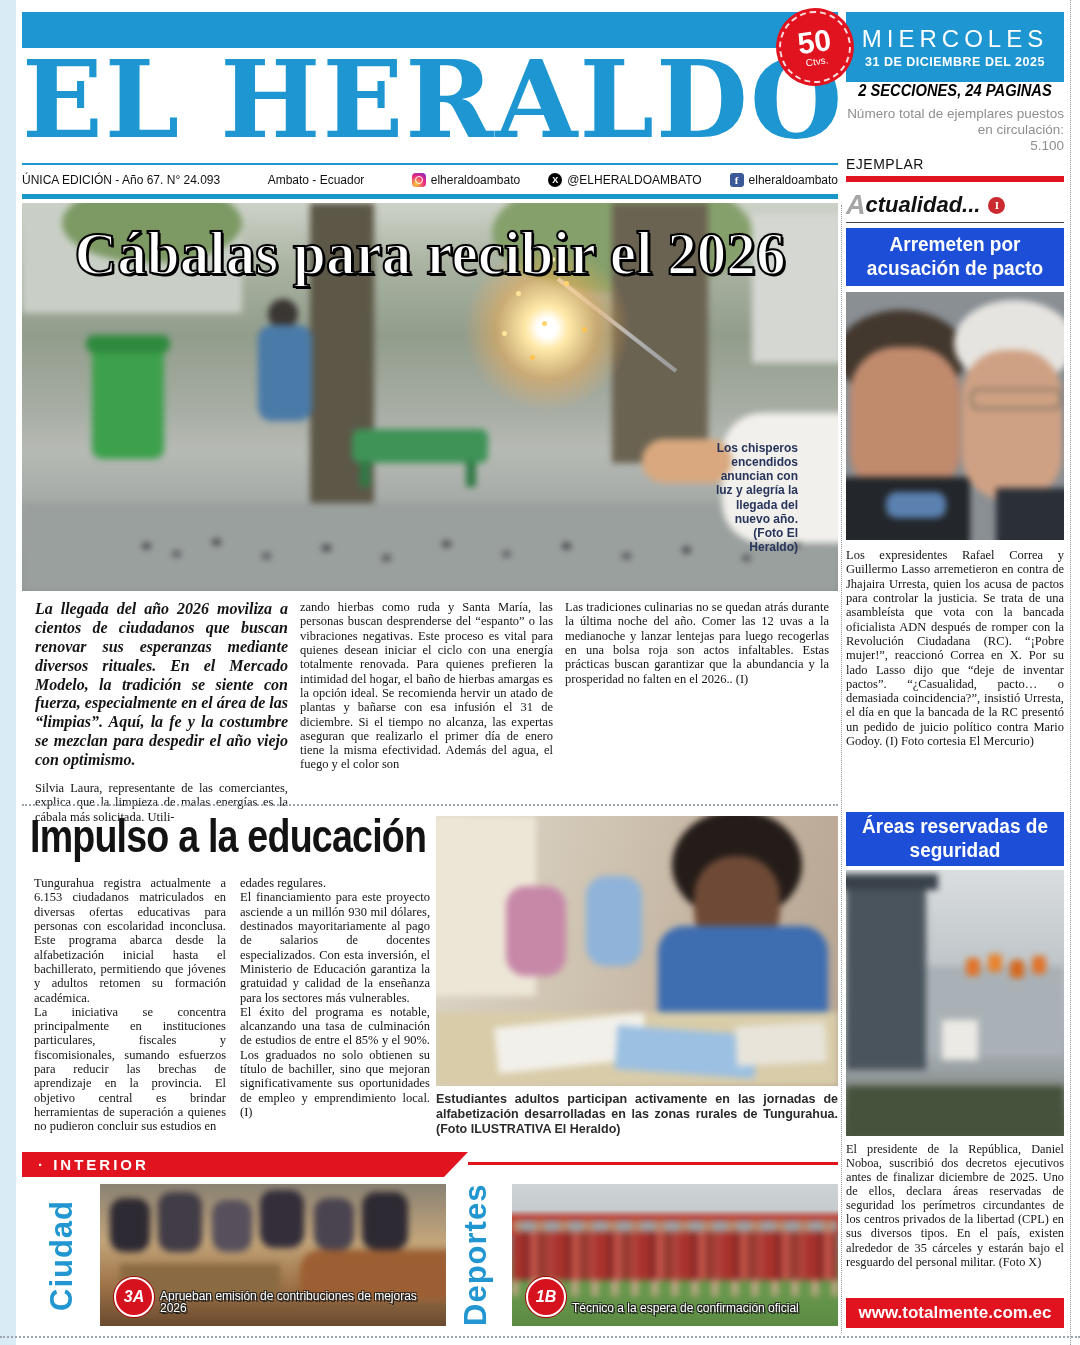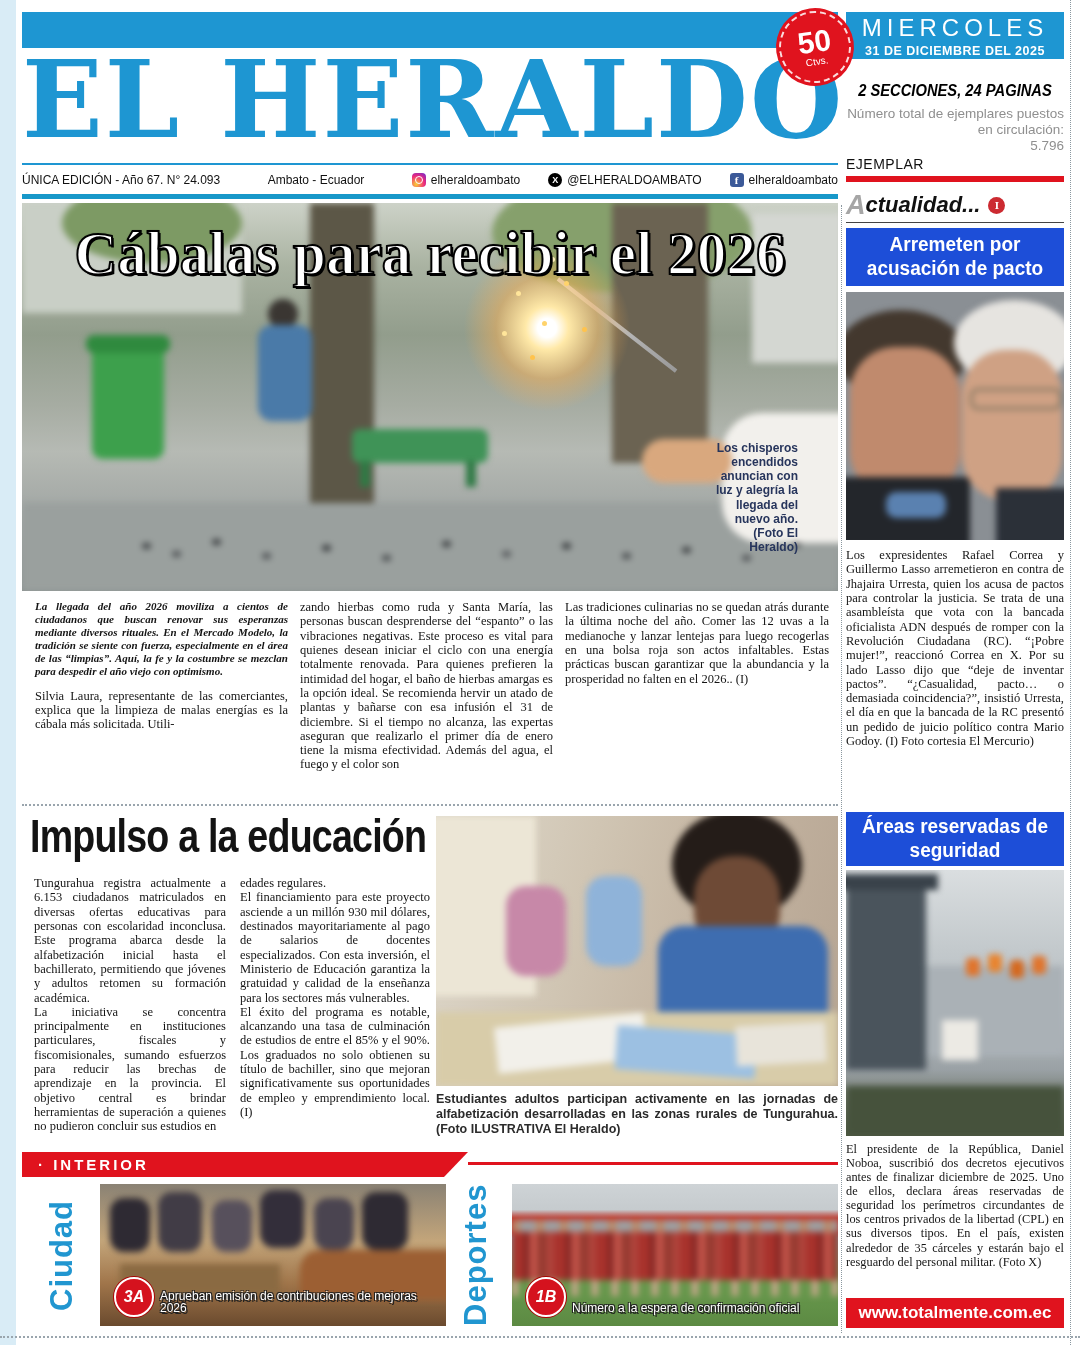--- a/index.html
+++ b/index.html
@@ -23,21 +23,21 @@
       font-size:9px;display:flex;align-items:center;justify-content:center;}
   .fb{width:14px;height:14px;border-radius:3px;background:#3b5998;color:#fff;font-weight:bold;
       font-size:11px;display:flex;align-items:flex-end;justify-content:center;font-family:"Liberation Serif",serif;line-height:13px;}
   .teal-bar{left:22px;top:194px;width:816px;height:5px;background:#1898c9;}
   .price-badge{left:776px;top:8px;width:78px;height:78px;border-radius:50%;background:#e0131e;
      display:flex;flex-direction:column;align-items:center;justify-content:center;transform:rotate(-8deg);z-index:5;}
   .price-badge::before{content:"";position:absolute;inset:3px;border:2px dashed rgba(255,255,255,.85);border-radius:50%;}
   .price-badge .v{color:#fff;font-weight:bold;font-size:30px;line-height:28px;}
   .price-badge .u{color:#fff;font-size:10px;}
   
-  .date-box{left:846px;top:12px;width:218px;height:47px;background:#1e96d2;color:#fff;
+  .date-box{left:846px;top:12px;width:218px;height:70px;background:#1e96d2;color:#fff;
     display:flex;flex-direction:column;align-items:center;justify-content:center;}
   .date-box .d1{font-size:24px;letter-spacing:5px;font-weight:500;}
   .date-box .d2{font-size:12.5px;font-weight:bold;letter-spacing:.5px;margin-top:2px;}
   .sections-line{left:846px;top:82px;width:218px;text-align:center;font-size:16px;font-weight:bold;
     font-style:italic;transform:scaleX(.92);}
   .circulation{left:846px;top:106px;width:218px;text-align:right;color:#8f8f8f;font-size:13.5px;line-height:1.18;}
   .ejemplar{left:846px;top:156px;width:218px;font-size:14px;letter-spacing:.5px;color:#111;}
   .red-rule{left:846px;top:176px;width:218px;height:6px;background:#e0131e;}
   .actualidad{left:846px;top:188px;width:218px;height:34px;border-bottom:1.5px solid #444;
     display:flex;align-items:center;font-style:italic;font-weight:bold;}
@@ -46,21 +46,21 @@
   .actualidad .badge{margin-left:8px;width:17px;height:17px;border-radius:50%;background:#cc2a31;
     color:#fff;font-size:11px;font-style:normal;font-family:"Liberation Serif",serif;
     display:flex;align-items:center;justify-content:center;}
   .red-head{background:#1d4ed8;color:#fff;display:flex;align-items:center;justify-content:center;
     text-align:center;font-weight:bold;font-size:20px;line-height:1.18;}
   .red-head span{transform:scaleX(.95);}
   
   .serif{font-family:"Liberation Serif",serif;font-size:12.5px;line-height:1.145;
     text-align:justify;color:#141414;}
   .serif p{margin:0;}
-  .lead-par{font-weight:bold;font-style:italic;font-size:11px;line-height:1.18;font-family:Liberation Serif, serif;}
+  .lead-par{font-weight:bold;font-style:italic;font-size:16px;line-height:1.18;font-family:Liberation Serif, serif;}
   .dotted-h{border-top:2px dotted #9aa5ad;}
   .dotted-v{border-left:1px dotted #8b98a0;}
   
   .lead-photo{left:22px;top:203px;width:816px;height:388px;overflow:hidden;
     background:linear-gradient(180deg,#cdd2c8 0%,#aab3a2 16%,#929d8c 34%,#a6aca2 52%,#b6bab4 64%,#9fa4a2 82%,#8c9392 100%);}
   .ph-blur{position:absolute;inset:0;filter:blur(3px);}
   .main-headline{left:0;top:16px;width:100%;text-align:center;color:#fff;
     font-family:"Liberation Serif",serif;font-weight:bold;font-size:61px;white-space:nowrap;
     -webkit-text-stroke:2px #000;text-shadow:0 0 2px #000,2px 2px 0 #000;transform:scaleX(.97);}
   .lead-caption{right:40px;top:238px;width:84px;text-align:right;color:#27355c;font-weight:bold;
@@ -122,21 +122,21 @@
   </div>
   <div class="abs teal-bar"></div>
 
   <div class="abs date-box">
     <div class="d1">MIERCOLES</div>
     <div class="d2">31 DE DICIEMBRE DEL 2025</div>
   </div>
   <div class="abs sections-line">2 SECCIONES, 24  PAGINAS</div>
   <div class="abs circulation">
     <span>Número total de ejemplares puestos en circulación:</span><br>
-    <span>5.796</span>
+    <span>5.100</span>
   </div>
   <div class="abs ejemplar">EJEMPLAR</div>
   <div class="abs red-rule"></div>
   <div class="abs actualidad">
     <span class="cap">A</span>
     <span class="rest">ctualidad...</span>
     <span class="badge">I</span>
   </div>
 
   <div class="abs red-head" style="left:846px;top:228px;width:218px;height:58px;">
@@ -269,21 +269,21 @@
   </div>
 
   <div class="abs vlabel" style="left:458px;top:1184px;width:46px;height:142px;">Deportes</div>
   <div class="abs" style="left:512px;top:1184px;width:326px;height:142px;overflow:hidden;background:linear-gradient(180deg,#ced3d6 0%,#c6cbce 18%,#c0392f 24%,#b8453c 34%,#8e8f90 38%,#67974c 75%,#5c8a43 100%);">
     <div class="ph-blur">
       <div class="pp" style="left:0;top:46px;width:326px;height:54px;background:repeating-linear-gradient(90deg,#a8322c 0 12px,#7e2522 12px 17px,#c05248 17px 26px,#93392f 26px 34px,#b0443c 34px 42px);"></div>
       <div class="pp" style="left:0;top:96px;width:326px;height:16px;background:repeating-linear-gradient(90deg,#caa88e 0 6px,#67974c 6px 20px);"></div>
       <div class="pp" style="left:0;top:36px;width:326px;height:12px;background:repeating-linear-gradient(90deg,#b98a6a 0 8px,#9e9fa0 8px 24px);"></div>
     </div>
     <div class="teaser-badge">1B</div>
-    <div class="teaser-cap">Número a la espera de confirmación oficial</div>
+    <div class="teaser-cap">Técnico a la espera de confirmación oficial</div>
   </div>
 
   <div class="abs web-bar">
     <span>www.totalmente.com.ec</span>
   </div>
   <div class="abs dotted-h" style="left:0;top:1336px;width:1080px;"></div>
 
 </div>
 
 </body></html>

